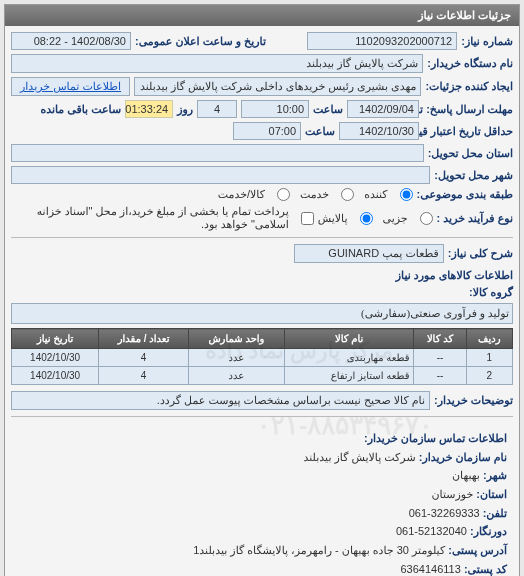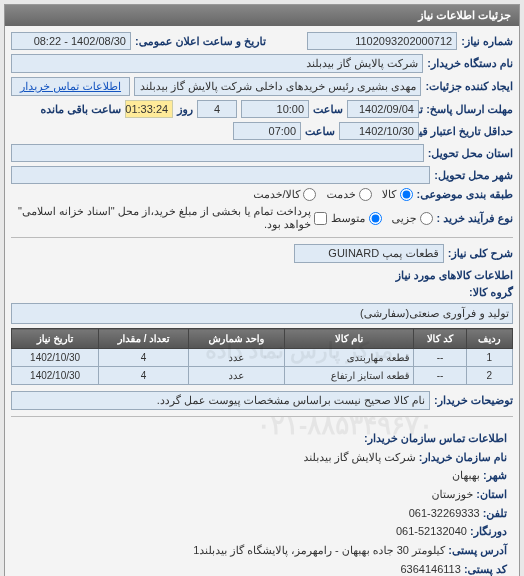--- a/index.html
+++ b/index.html
@@ -50,31 +50,32 @@
   text-decoration: underline;
   cursor: pointer;
 }
 .field-yellow {
   background: #ffeb99;
   border: 1px solid #cca;
   padding: 2px 4px;
   min-height: 18px;
 }
 .radio-group { display: flex; gap: 10px; align-items: center; }
-.radio-item { display: flex; align-items: center; gap: 3px; }
+.radio-item { display: flex; align-items: center; gap: 12px; }
 .section-title {
   color: #1a3a6e;
   font-weight: bold;
   margin: 6px 0 4px;
 }
 .blue-strip {
   background: #dfeaf5;
   border: 1px solid #9ab;
   padding: 3px;
   margin: 4px 0;
+  font-family: Liberation Serif, serif;
 }
 table.data {
   width: 100%;
   border-collapse: collapse;
   font-size: 10px;
   margin-top: 4px;
 }
 table.data th {
   background: linear-gradient(#777, #555);
   color: #fff;
@@ -158,21 +159,21 @@
     <div class="row">
       <span class="label">شهر محل تحویل:</span>
       <span class="field flex1"></span>
     </div>
 
     <div class="row">
       <span class="label">طبقه بندی موضوعی:</span>
       <div class="radio-group">
         <label class="radio-item">
             <input type="radio" checked="" style="">
-            <span>کالا</span>
+            <span>کننده</span>
           </label>
         <label class="radio-item">
             <input type="radio" style="">
             <span>خدمت</span>
           </label>
         <label class="radio-item">
             <input type="radio" style="">
             <span>کالا/خدمت</span>
           </label>
       </div>
@@ -180,21 +181,21 @@
 
     <div class="row">
       <span class="label">نوع فرآیند خرید :</span>
       <div class="radio-group">
         <label class="radio-item">
             <input type="radio" style="">
             <span>جزیی</span>
           </label>
         <label class="radio-item">
             <input type="radio" checked="" style="">
-            <span>متوسط</span>
+            <span>پالایش</span>
           </label>
       </div>
       <label class="radio-item">
           <input type="checkbox" style="">
           <span>پرداخت تمام یا بخشی از مبلغ خرید،از محل "اسناد خزانه اسلامی" خواهد بود.</span>
         </label>
     </div>
 
     <hr style="margin:6px 0;border:none;border-top:1px solid #bbb">
 

